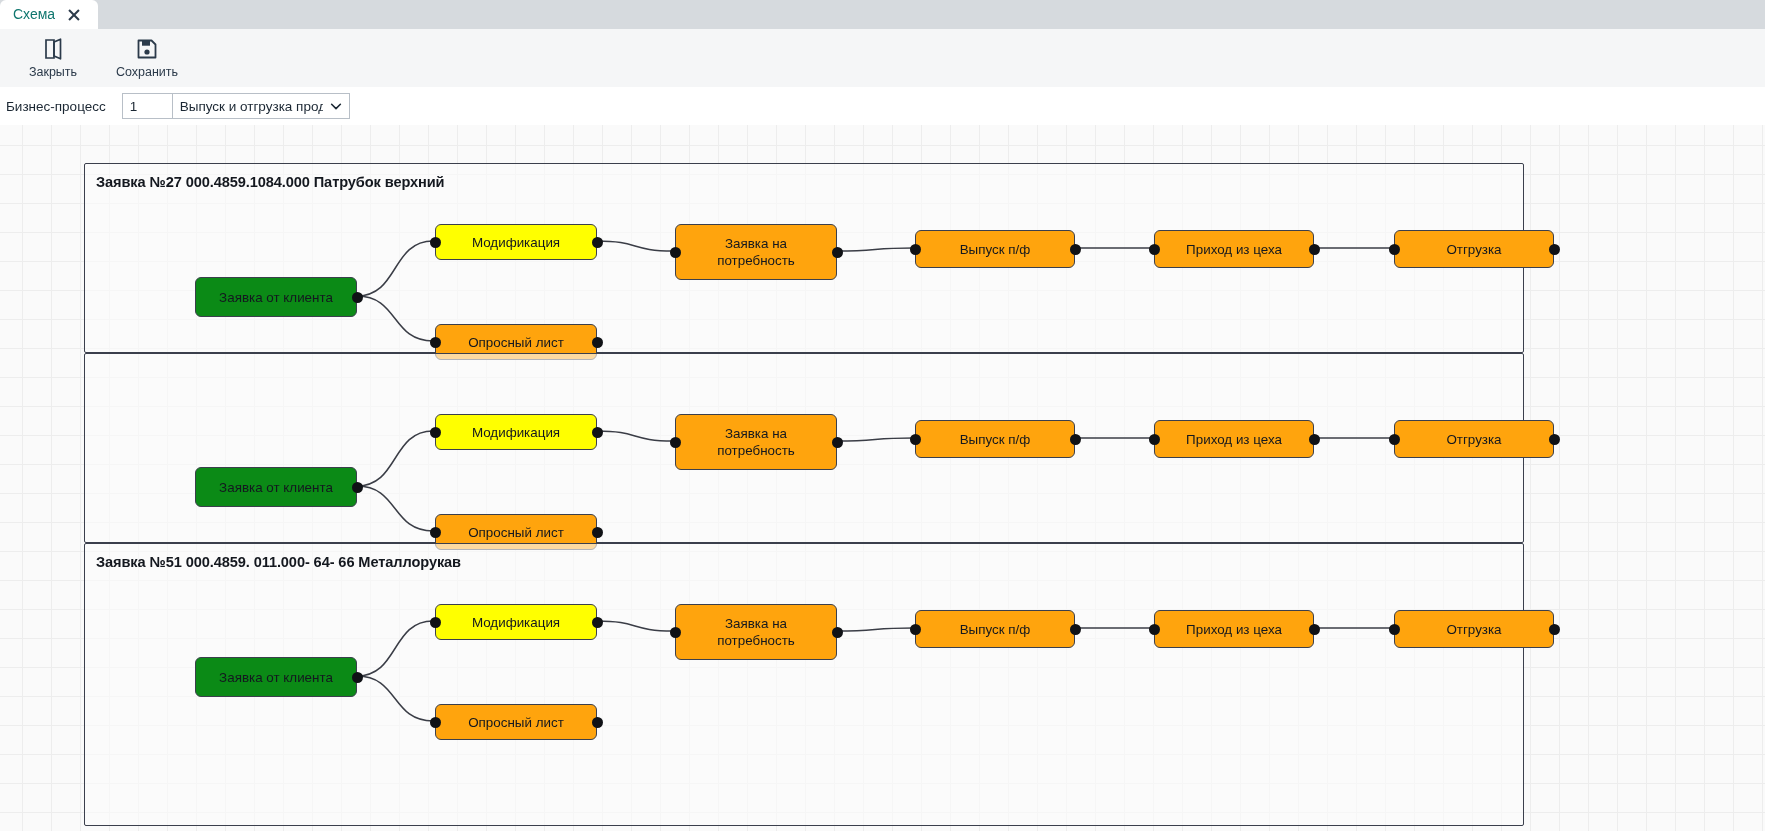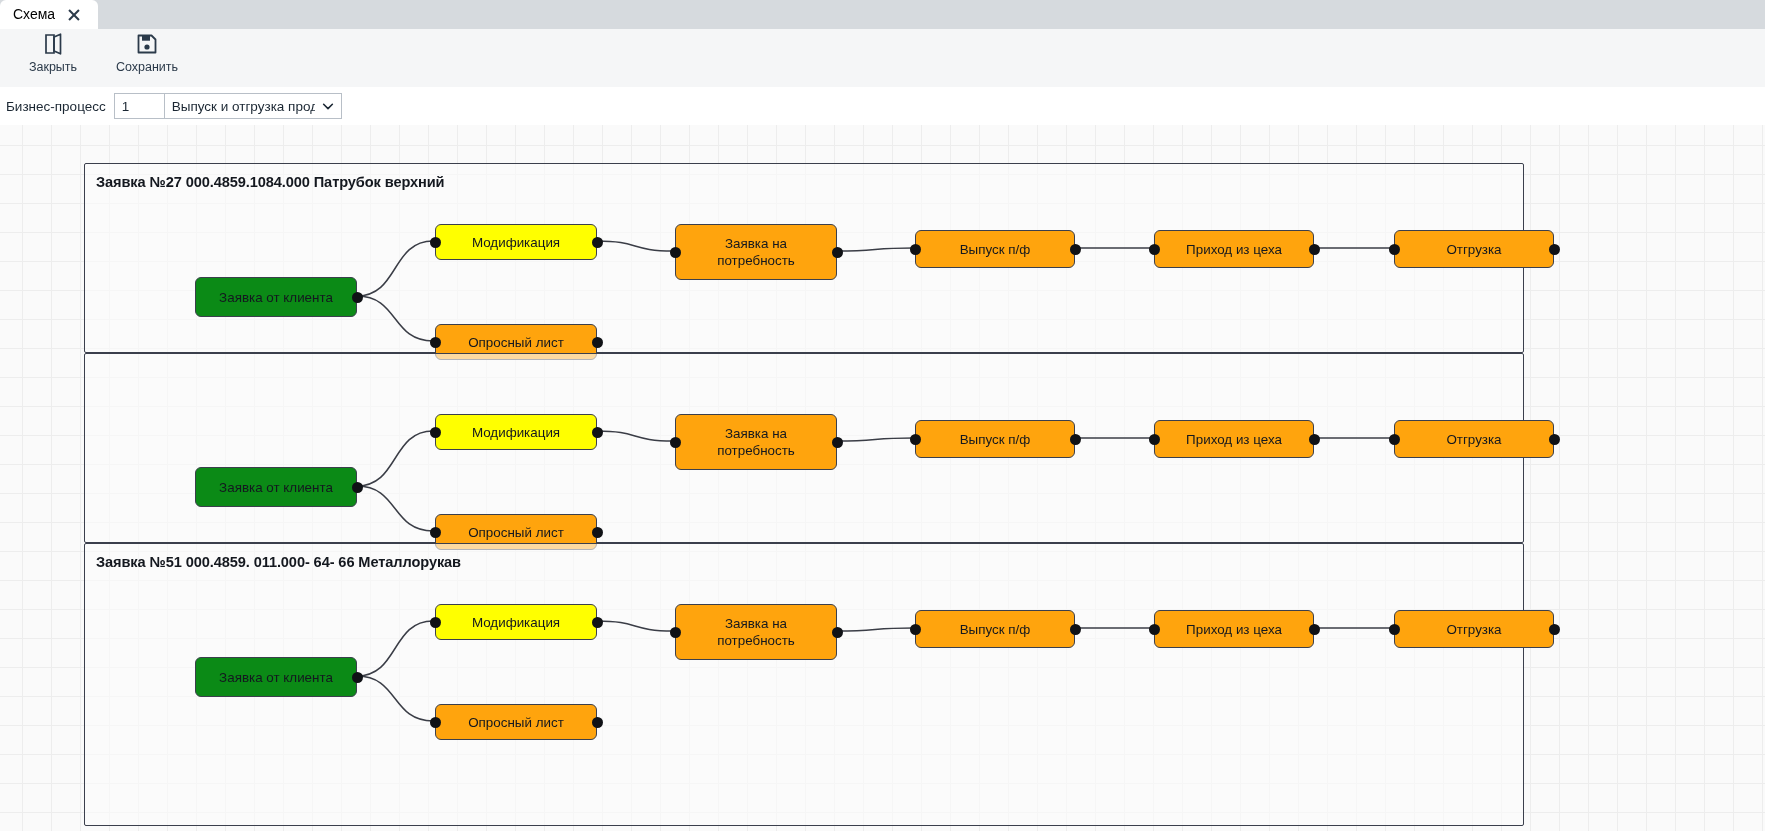--- a/index.html
+++ b/index.html
@@ -28,21 +28,21 @@
     border-top-left-radius: 6px;
     border-top-right-radius: 6px;
     display: flex;
     align-items: center;
     gap: 12px;
     padding: 0 14px 0 13px;
     cursor: default;
   }
   .tab-label {
     font-size: 14px;
-    color: #000000;
+    color: #0f766e;
     line-height: 29px;
     white-space: nowrap;
   }
   .tab-close {
     width: 14px; height: 14px;
     position: relative;
     cursor: pointer;
     flex: 0 0 auto;
   }
   .tab-close::before, .tab-close::after {
@@ -65,20 +65,21 @@
     align-items: center;
     padding-left: 18px;
     gap: 24px;
   }
   .tb-btn {
     width: 70px;
     height: 52px;
     display: flex;
     flex-direction: column;
     align-items: center;
+    justify-content: center;
     gap: 4px;
     cursor: pointer;
     background: transparent;
     border: none;
   }
   .tb-icon { width: 24px; height: 24px; display: block; }
   .tb-label {
     font-size: 12.5px;
     color: #2b3a4a;
     white-space: nowrap;
@@ -93,21 +94,21 @@
 
   
   .parambar {
     position: absolute;
     left: 0; top: 87px;
     width: 1765px; height: 38px;
     background: #ffffff;
     display: flex;
     align-items: center;
     padding-left: 6px;
-    gap: 8px;
+    gap: 16px;
   }
   .param-label {
     font-size: 13.5px;
     color: #1b2733;
     white-space: nowrap;
   }
   .param-combo {
     display: flex;
     align-items: stretch;
     height: 26px;

